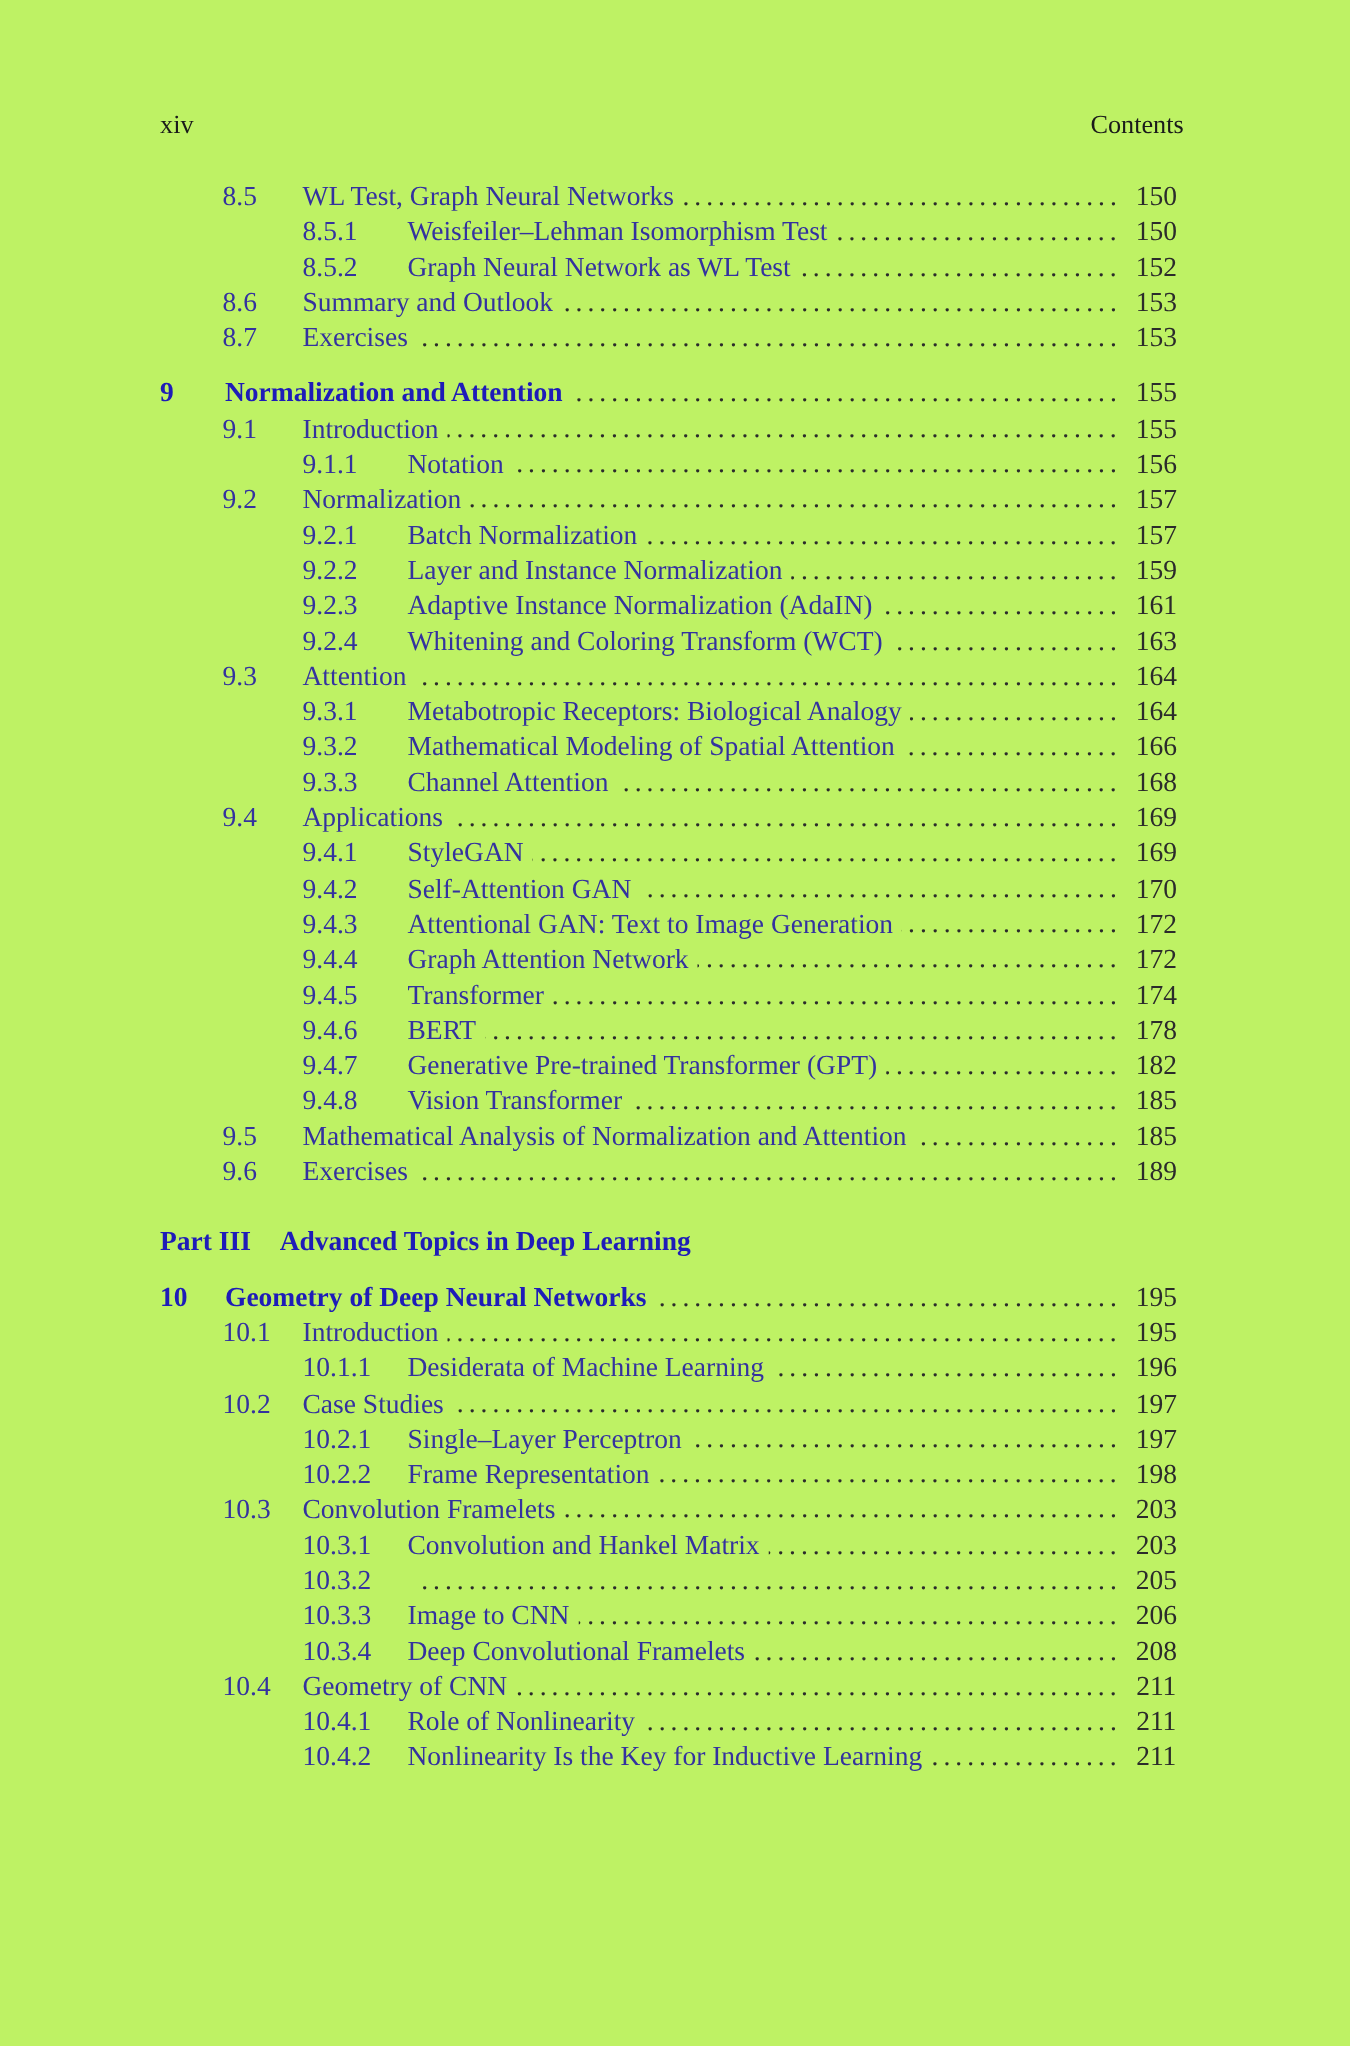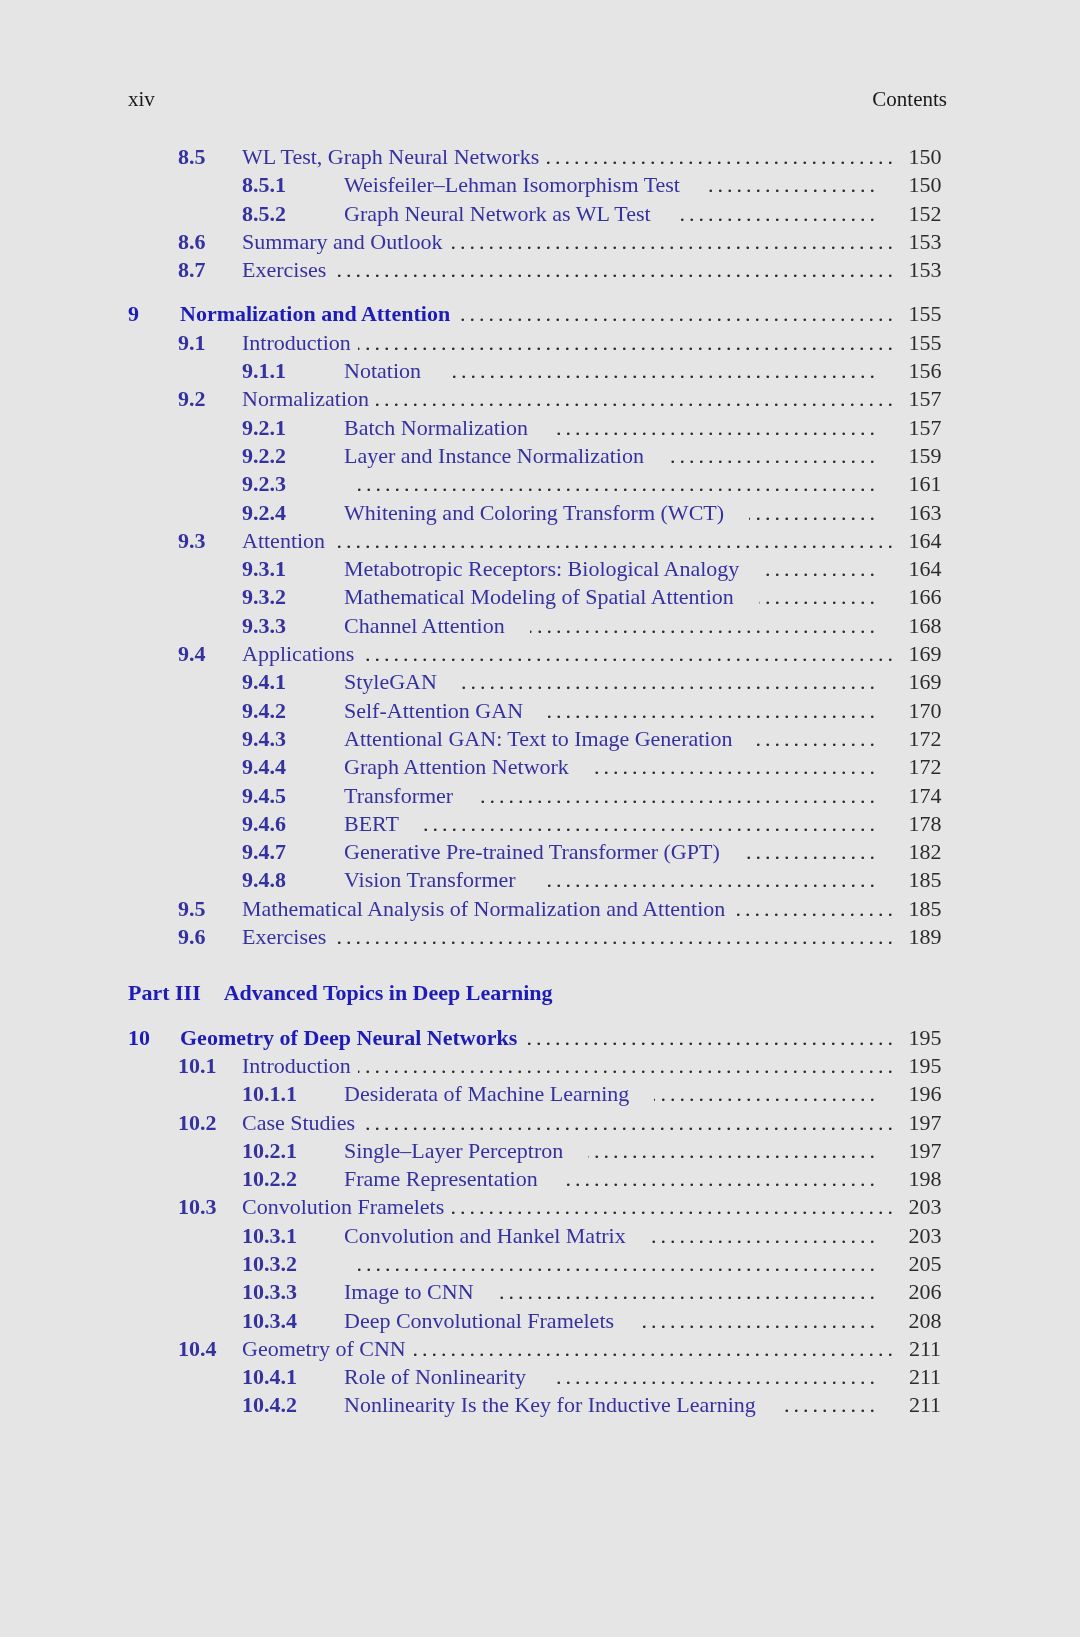--- a/index.html
+++ b/index.html
@@ -1,20 +1,20 @@
 <!DOCTYPE html>
 <html style="--entry-blue: #34329f; --bold-blue: #1e1cb8; --header-black: #1a1a1a; --leader-gray: #2b2b2b;"><head>
 <meta charset="utf-8">
 <style>
   html, body { margin: 0; padding: 0; background: #ffffff; }
   .page {
     position: relative;
     width: 1080px;
     height: 1637px;
-    background: #e5e5e5;
+    background: #bef264;
     font-family: "Liberation Serif", "DejaVu Serif", serif;
     overflow: hidden;
     box-sizing: border-box;
     padding: 85px 133px 0 128px;
   }
   .header {
     display: flex;
     justify-content: space-between;
     align-items: baseline;
     font-size: 21px;
@@ -22,21 +22,21 @@
     line-height: 28px;
   }
   .toc { margin-top: 30px; }
   .row {
     display: flex;
     align-items: baseline;
     line-height: 28.3px;
     font-size: 22px;
     color: var(--entry-blue, #34329f);
   }
-  .row .num { flex: 0 0 auto; white-space: nowrap; font-weight: bold; }
+  .row .num { flex: 0 0 auto; white-space: nowrap; }
   .row .title { flex: 0 1 auto; white-space: nowrap; text-align: right; }
   .row .leader {
     flex: 1 1 0;
     min-width: 0;
     overflow: hidden;
     white-space: nowrap;
     direction: rtl;
     letter-spacing: 4px;
     margin: 0 6px 0 7px;
     color: var(--leader-gray, #2b2b2b);
@@ -54,21 +54,21 @@
   .row.chapter .num { width: 52px; }
   .row.part {
     font-weight: 700;
     color: var(--bold-blue, #1e1cb8);
     margin-top: 28px;
   }
   .row.part .num { margin-right: 23px; text-align: center; }
   .row.part .leader, .row.part .pagenum { visibility: hidden; }
   .row.section { padding-left: 50px; }
   .row.section .num { width: 64px; }
-  .row.subsection { padding-left: 114px; gap: 18px; }
+  .row.subsection { padding-left: 114px; }
   .row.subsection .num { width: 84px; }
 </style>
 </head>
 <body>
 
 <div class="page">
   <div class="header">
     <span>xiv</span>
     <span>Contents</span>
   </div>
@@ -134,20 +134,21 @@
     <span class="pagenum">157</span>
   </div>
       <div class="row subsection">
     <span class="num">9.2.2</span>
     <span class="title">Layer and Instance Normalization</span>
     <span class="leader">..........................................................................................</span>
     <span class="pagenum">159</span>
   </div>
       <div class="row subsection">
     <span class="num">9.2.3</span>
+    <span class="title">Adaptive Instance Normalization (AdaIN)</span>
     <span class="leader">..........................................................................................</span>
     <span class="pagenum">161</span>
   </div>
       <div class="row subsection">
     <span class="num">9.2.4</span>
     <span class="title">Whitening and Coloring Transform (WCT)</span>
     <span class="leader">..........................................................................................</span>
     <span class="pagenum">163</span>
   </div>
       <div class="row section">

